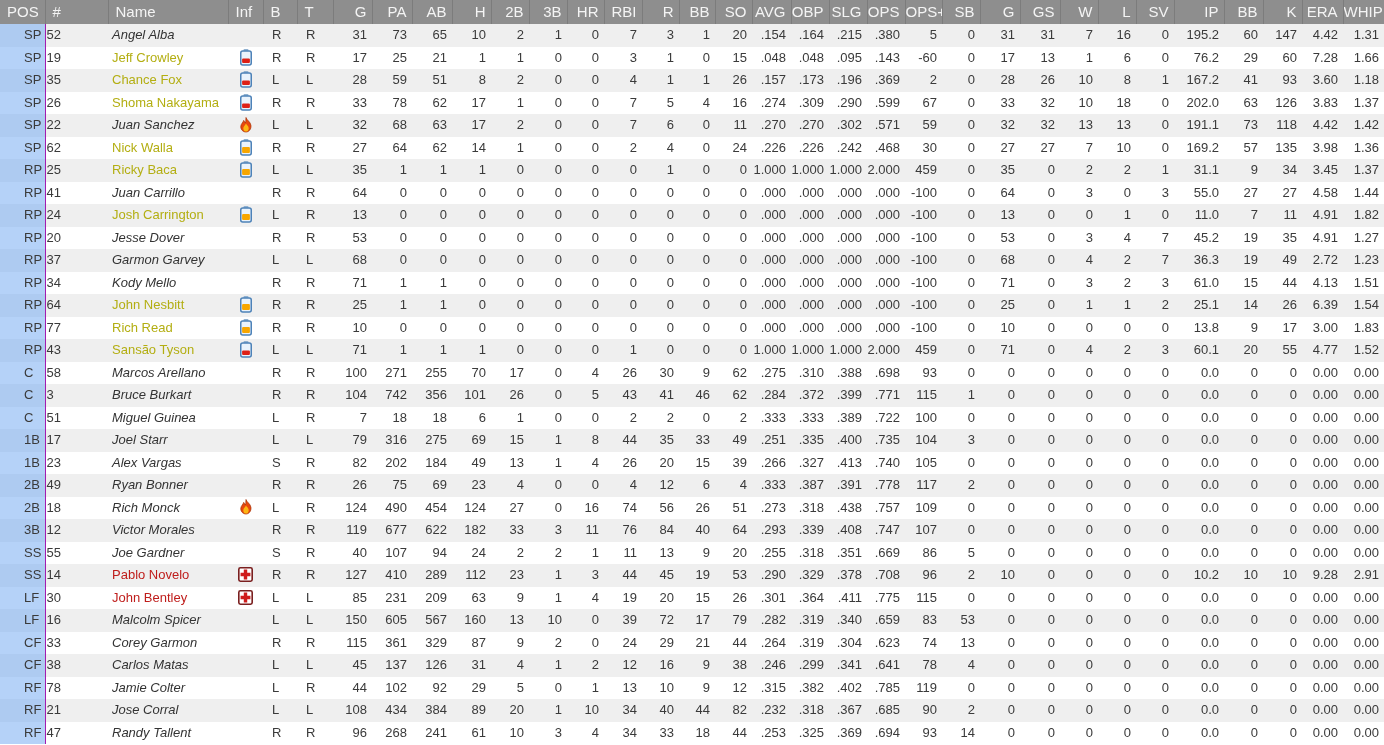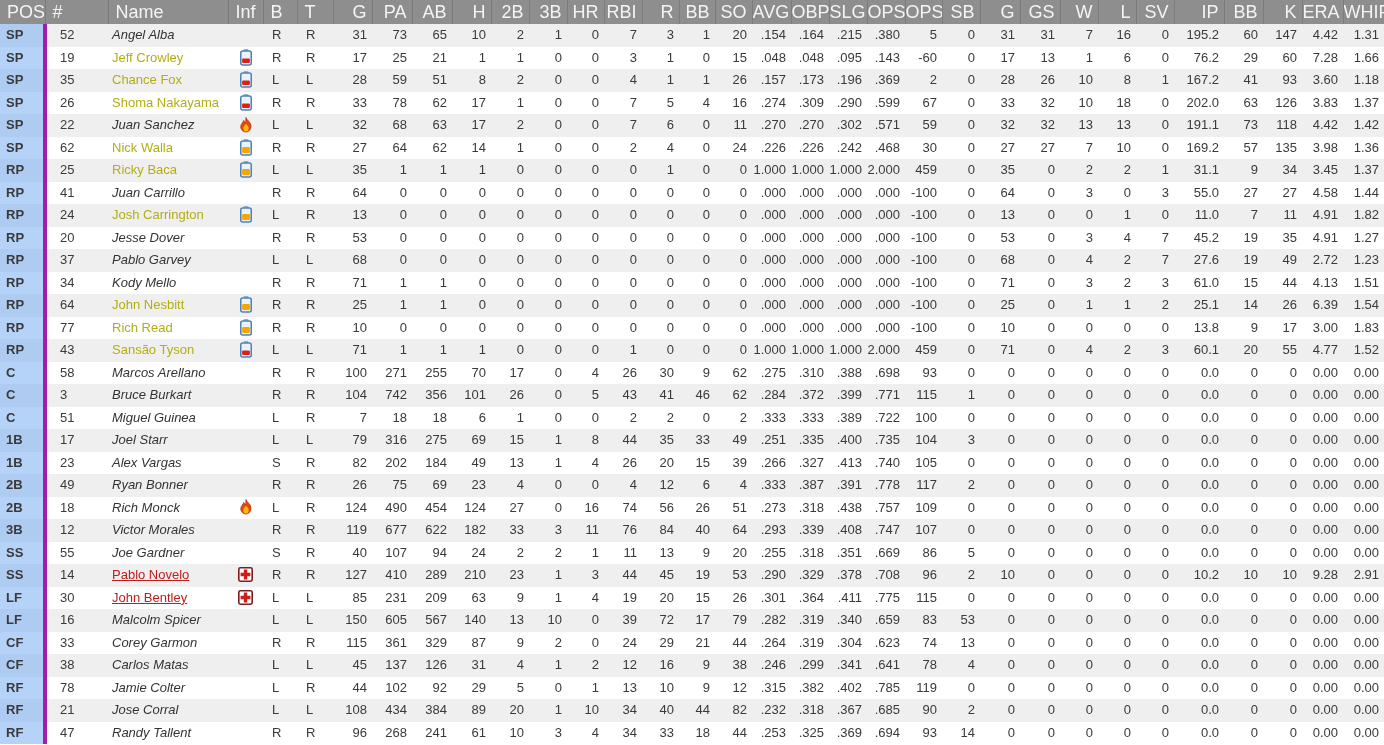--- a/index.html
+++ b/index.html
@@ -3,43 +3,43 @@
 <meta charset="utf-8">
 <style>
   html,body{margin:0;padding:0;background:#ffffff;}
   .wrap{
     width:1384px;height:745px;overflow:hidden;background:#fff;
     font-family:"Liberation Sans", sans-serif;
   }
   table{border-collapse:collapse;table-layout:fixed;width:1384px;}
   thead th{
     background:var(--header-bg);color:var(--header-text);
-    font-weight:normal;font-size:18px;height:24px;line-height:24px;
+    font-weight:normal;font-size:15px;height:24px;line-height:24px;
     border-left:1px solid var(--header-divider);
     white-space:nowrap;overflow:hidden;padding:0;
   }
   thead th:first-child{border-left:none;}
   tbody td{
     height:22.5px;line-height:22.5px;font-size:13px;color:var(--text);
     white-space:nowrap;overflow:hidden;padding:0;
   }
   tbody tr.odd{background:var(--row-stripe);}
   tbody tr.even{background:var(--row-white);}
-  td.pos{background:var(--pos-col-odd);border-right:4px solid #a21caf;padding-left:6px;font-weight:bold;}
+  td.pos{background:var(--pos-col-odd);border-right:1px solid #a21caf;padding-left:24px;}
   tr.even td.pos{background:var(--pos-col-even);}
   .al{text-align:left;}
   .ar{text-align:right;padding-right:5px;}
   th.al{padding-left:7px;}
-  td.num{padding-left:13px;}
+  td.num{padding-left:1px;}
   td.name{padding-left:4px;}
   td.hand{padding-left:9px;}
   td.inf{text-align:center;}
   td.name-normal{color:var(--name-normal);font-style:italic;}
   td.name-fatigued{color:var(--name-fatigued);}
-  td.name-injured{color:var(--name-injured);text-decoration:underline;}
+  td.name-injured{color:var(--name-injured);}
   .icn{display:inline-block;vertical-align:middle;margin-top:-2px;}
 </style>
 </head>
 <body>
 
 <div class="wrap">
   <table>
     <colgroup id="cols">
         <col style="width: 45px;">
         <col style="width: 63px;">
@@ -486,21 +486,21 @@
           <td class="ar">7</td>
           <td class="ar">45.2</td>
           <td class="ar">19</td>
           <td class="ar">35</td>
           <td class="ar">4.91</td>
           <td class="ar">1.27</td>
         </tr>
         <tr class="odd">
           <td class="pos al">RP</td>
           <td class="num al">37</td>
-          <td class="name al name-normal">Pablo Garvey</td>
+          <td class="name al name-normal">Garmon Garvey</td>
           <td class="inf"></td>
           <td class="hand al">L</td>
           <td class="hand al">L</td>
           <td class="ar">68</td>
           <td class="ar">0</td>
           <td class="ar">0</td>
           <td class="ar">0</td>
           <td class="ar">0</td>
           <td class="ar">0</td>
           <td class="ar">0</td>
@@ -512,21 +512,21 @@
           <td class="ar">.000</td>
           <td class="ar">.000</td>
           <td class="ar">.000</td>
           <td class="ar">-100</td>
           <td class="ar">0</td>
           <td class="ar">68</td>
           <td class="ar">0</td>
           <td class="ar">4</td>
           <td class="ar">2</td>
           <td class="ar">7</td>
-          <td class="ar">27.6</td>
+          <td class="ar">36.3</td>
           <td class="ar">19</td>
           <td class="ar">49</td>
           <td class="ar">2.72</td>
           <td class="ar">1.23</td>
         </tr>
         <tr class="even">
           <td class="pos al">RP</td>
           <td class="num al">34</td>
           <td class="name al name-normal">Kody Mello</td>
           <td class="inf"></td>
@@ -1001,21 +1001,21 @@
           <td class="name al name-injured">Pablo Novelo</td>
           <td class="inf"><span><svg class="icn" width="15" height="15" viewBox="0 0 14 14">
                 <rect x="0.75" y="0.75" width="12.5" height="12.5" rx="1.5" fill="#ffffff" stroke="#7a1f1f" stroke-width="1.5"></rect>
                 <path d="M5.4 2.4 h3.2 v3 h3 v3.2 h-3 v3 h-3.2 v-3 h-3 v-3.2 h3 z" fill="#cf1d1d"></path>
               </svg></span></td>
           <td class="hand al">R</td>
           <td class="hand al">R</td>
           <td class="ar">127</td>
           <td class="ar">410</td>
           <td class="ar">289</td>
-          <td class="ar">210</td>
+          <td class="ar">112</td>
           <td class="ar">23</td>
           <td class="ar">1</td>
           <td class="ar">3</td>
           <td class="ar">44</td>
           <td class="ar">45</td>
           <td class="ar">19</td>
           <td class="ar">53</td>
           <td class="ar">.290</td>
           <td class="ar">.329</td>
           <td class="ar">.378</td>
@@ -1074,21 +1074,21 @@
         <tr class="odd">
           <td class="pos al">LF</td>
           <td class="num al">16</td>
           <td class="name al name-normal">Malcolm Spicer</td>
           <td class="inf"></td>
           <td class="hand al">L</td>
           <td class="hand al">L</td>
           <td class="ar">150</td>
           <td class="ar">605</td>
           <td class="ar">567</td>
-          <td class="ar">140</td>
+          <td class="ar">160</td>
           <td class="ar">13</td>
           <td class="ar">10</td>
           <td class="ar">0</td>
           <td class="ar">39</td>
           <td class="ar">72</td>
           <td class="ar">17</td>
           <td class="ar">79</td>
           <td class="ar">.282</td>
           <td class="ar">.319</td>
           <td class="ar">.340</td>

